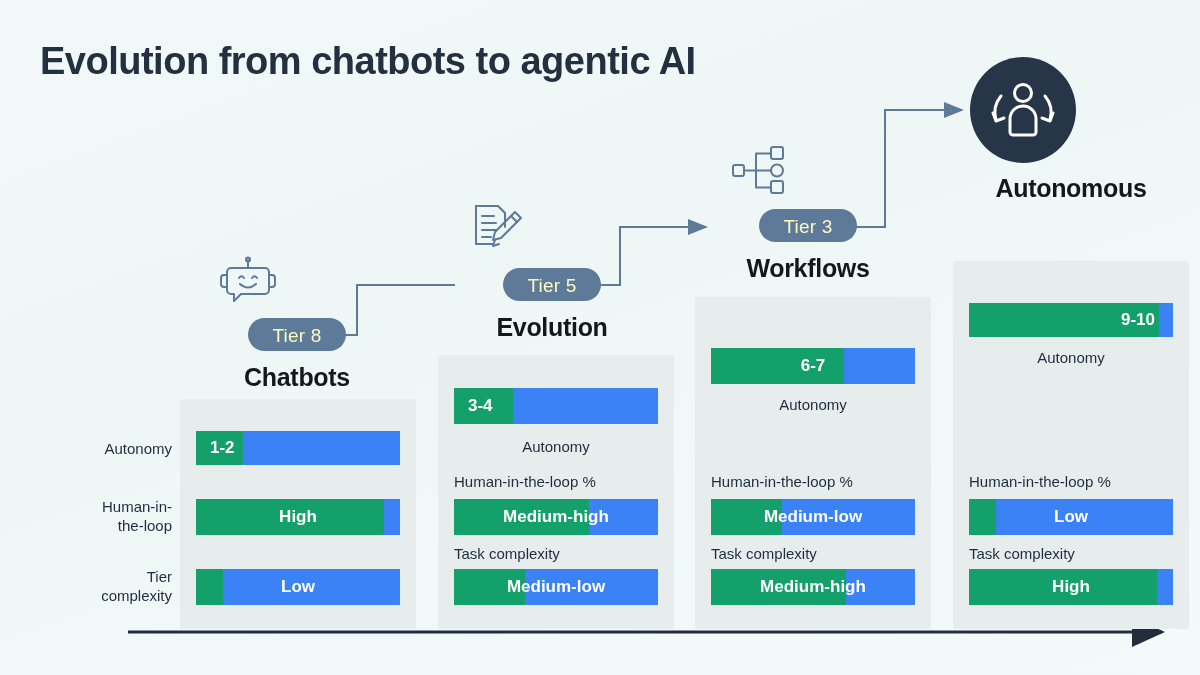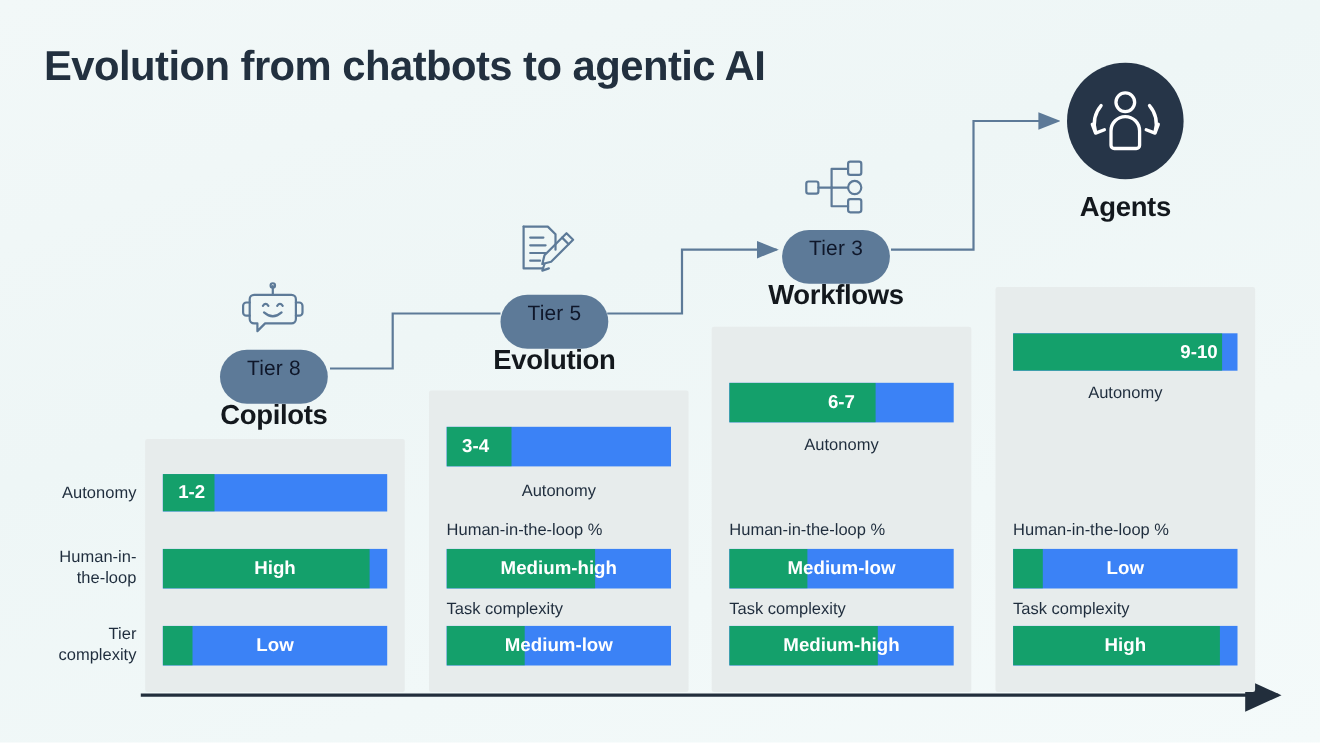--- a/index.html
+++ b/index.html
@@ -4,21 +4,21 @@
 <style>
   * { box-sizing: border-box; margin: 0; padding: 0; }
   html, body { width: 1200px; height: 675px; }
   body {
     font-family: "Liberation Sans", sans-serif;
     background: linear-gradient(160deg, #f2f8f8 0%, #eef6f6 40%, #f4fafa 100%);
     position: relative;
     overflow: hidden;
     color: #1f2d3d;
   }
-  #stage { position: absolute; inset: 0; }
+  #stage { position: absolute; inset: 0; padding-left: 48px; }
 
   .title {
     position: absolute;
     left: 40px; top: 40px;
     font-size: 38px;
     font-weight: 700;
     letter-spacing: -0.5px;
     color: #22303f;
     white-space: nowrap;
   }
@@ -27,27 +27,27 @@
   .col { position: absolute; }
 
   .card {
     position: absolute;
     background: #e7ecec;
     border-radius: 2px;
   }
   .pill {
     position: absolute;
     background: #5d7a98;
-    color: #0f172a;
+    color: #fef9c3;
     border-radius: 999px;
     font-size: 19px;
     font-weight: 400;
     text-align: center;
     line-height: 35px;
-    height: 49px;
+    height: 33px;
     letter-spacing: 0.2px;
   }
   .colname {
     position: absolute;
     font-size: 25px;
     font-weight: 700;
     color: #13181d;
     text-align: center;
     line-height: 30px;
     letter-spacing: -0.3px;
@@ -165,21 +165,21 @@
         <path d="M-22,-14 a26,26 0 0 0 -5,24"></path>
         <path d="M-30,3 l3,8 8,-3"></path>
         <path d="M22,-14 a26,26 0 0 1 5,24"></path>
         <path d="M30,3 l-3,8 -8,-3"></path>
       </g>
     </g>
   </svg>
 
   <div class="col">
     <div class="pill" style="left:200px; top:318px; width:98px;">Tier 8</div>
-    <div class="colname" style="left:148px; top:362px; width:202px;">Copilots</div>
+    <div class="colname" style="left:148px; top:362px; width:202px;">Chatbots</div>
 
     <div class="card" style="left:132px; top:399px; width:236px; height:230px;"></div>
 
     <div class="row-label" style="left:20px; top:439px; width:104px;">Autonomy</div>
     <div class="row-label" style="left:14px; top:497px; width:110px;">
       <div>Human-in-</div>
       <div>the-loop</div>
     </div>
     <div class="row-label" style="left:14px; top:567px; width:110px;">
       <div>Tier</div>
@@ -245,21 +245,21 @@
 
     <div class="metric-label" style="left:663px; top:545px;">Task complexity</div>
     <div class="bar" style="left:663px; top:569px; width:204px; height:36px;">
       <div class="fill" style="width:66%"></div>
       <div class="bartext center">Medium-high</div>
     </div>
   </div>
 
   <div class="col">
     <div class="colname two-line" style="left:920px; top:172px; width:206px;">
-      <div>Agents</div>
+      <div>Autonomous</div>
     </div>
 
     <div class="card" style="left:905px; top:261px; width:236px; height:368px;"></div>
 
     <div class="bar" style="left:921px; top:303px; width:204px; height:34px;">
       <div class="fill" style="width:93%"></div>
       <div class="bartext right">9-10</div>
     </div>
     <div class="metric-label center" style="left:921px; top:349px; width:204px;">Autonomy</div>
 

